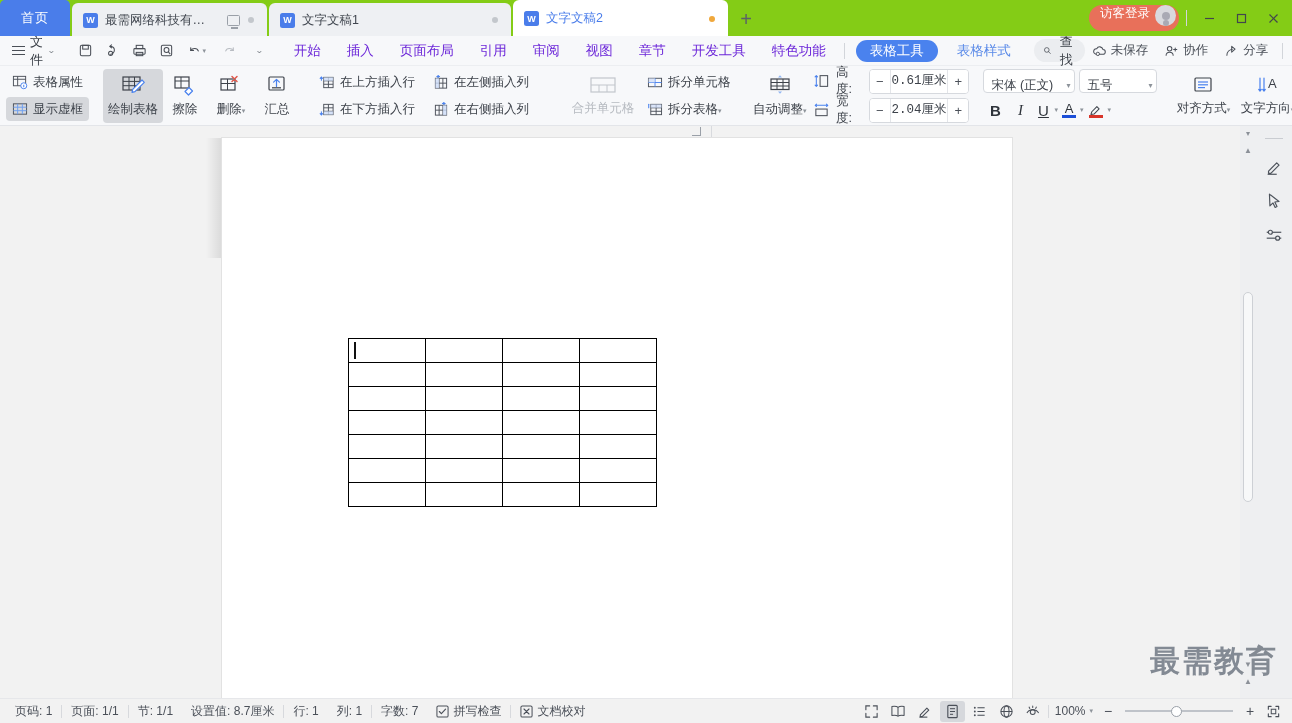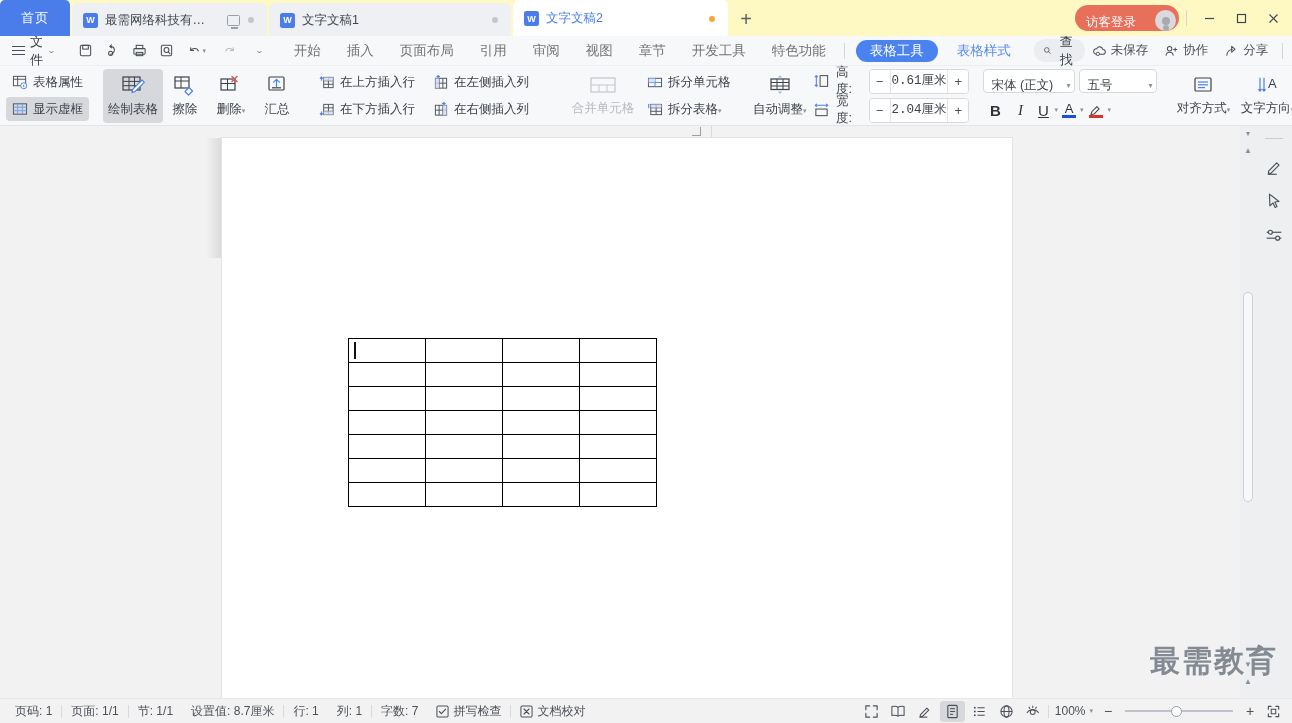--- a/index.html
+++ b/index.html
@@ -7,21 +7,21 @@
     width: 1292px; height: 723px;
     font-family: "Liberation Sans", "DejaVu Sans", sans-serif;
     overflow: hidden;
     background: #f2f2f2;
     -webkit-font-smoothing: antialiased;
   }
   .app { width: 1292px; height: 723px; position: relative; display: flex; flex-direction: column; background: #f2f2f2; }
 
   
   .tabbar {
-    height: 36px; background: #fef9c3; display: flex; align-items: flex-end;
+    height: 36px; background: #84cc16; display: flex; align-items: flex-end;
     position: relative; flex: none;
   }
   .home-tab {
     width: 70px; height: 36px; background: #4a7dea; color: #fff;
     display: flex; align-items: center; justify-content: center;
     font-size: 13px; border-radius: 5px 5px 0 0; letter-spacing: 1px;
   }
   .doc-tab {
     height: 33px; display: flex; align-items: center; gap: 7px;
     padding: 0 12px 0 10px; border-radius: 6px 6px 0 0;
@@ -40,22 +40,22 @@
   .dot { width: 6px; height: 6px; border-radius: 50%; background: #c3c7cc; flex: none; }
   .dot.amber { background: #f0a83c; }
   .cast-ic { width: 13px; height: 11px; border: 1.4px solid #9aa0a8; border-radius: 1.5px; position: relative; }
   .cast-ic::after { content:""; position:absolute; bottom:-4px; left:3px; width:7px; height:2px; background:#9aa0a8; }
   .plus-tab {
     width: 36px; height: 33px; display: flex; align-items: center; justify-content: center;
     color: #5b6068; font-size: 20px; font-weight: 300;
   }
   .tabbar-right { margin-left: auto; display: flex; align-items: center; height: 36px; padding-right: 4px; gap: 2px; }
   .login-pill {
-    display: flex; align-items: flex-end; background: #e8705a; color: #fff;
-    border-radius: 14px; height: 26px; padding: 0 3px 0 11px; font-size: 12.5px; gap: 19px;
+    display: flex; align-items: flex-start; background: #e8705a; color: #fff;
+    border-radius: 14px; height: 26px; padding: 0 3px 0 11px; font-size: 12.5px; gap: 5px;
   }
   .login-pill .ava {
     width: 21px; height: 21px; border-radius: 50%; background: #d9d9de;
     display:flex; align-items:center; justify-content:center;
   }
   .login-pill .ava::after { content:""; width:8px; height:8px; border-radius:50%; background:#a9a9b4; box-shadow: 0 7px 0 -1px #a9a9b4; }
   .wbtn { width: 30px; height: 36px; display: flex; align-items: center; justify-content: center; color: #42464d; font-size: 14px; }
   .divvert { width: 1px; height: 16px; background: #d2d5da; margin: 0 5px; }
 
   
@@ -64,21 +64,21 @@
     padding: 0 6px; flex: none; font-size: 13px; color: #3b4048;
     border-bottom: 1px solid #eceef1;
   }
   .file-btn { display: flex; align-items: center; gap: 5px; padding: 0 8px 0 6px; height: 24px; }
   .hamb { display: inline-flex; flex-direction: column; gap: 2.5px; }
   .hamb i { display: block; width: 13px; height: 1.6px; background: #4a4f57; }
   .caret { font-size: 8px; color: #82888f; transform: scaleX(1.3); }
   .qicons { display: flex; align-items: center; gap: 1px; }
   .qi { width: 26px; height: 24px; display: flex; align-items: center; justify-content: center; color: #484d55; }
   .menu-items { display: flex; align-items: center; gap: 0; margin-left: 8px; }
-  .mi { padding: 0 13px; height: 24px; display: flex; align-items: center; font-size: 13.5px; color: #737373; white-space: nowrap; }
+  .mi { padding: 0 13px; height: 24px; display: flex; align-items: center; font-size: 13.5px; color: #6d28d9; white-space: nowrap; }
   .mi.pill { background: #4a82ee; color: #fff; border-radius: 12px; height: 22px; padding: 0 14px; margin: 0 6px; }
   .mi.blue { color: #5a8ae8; }
   .searchbox {
     display: flex; align-items: center; gap: 4px; background: #ebedf0;
     border-radius: 13px; height: 23px; padding: 0 12px 0 9px; margin-left: 10px;
     font-size: 13px; color: #3b4048; text-align: right;
   }
   .menurow-right { margin-left: auto; display: flex; align-items: center; gap: 2px; padding-right: 2px; }
   .mr-item { display: flex; align-items: center; gap: 4px; font-size: 12.5px; color: #4b5059; padding: 0 7px; height: 24px; white-space: nowrap; }
 

